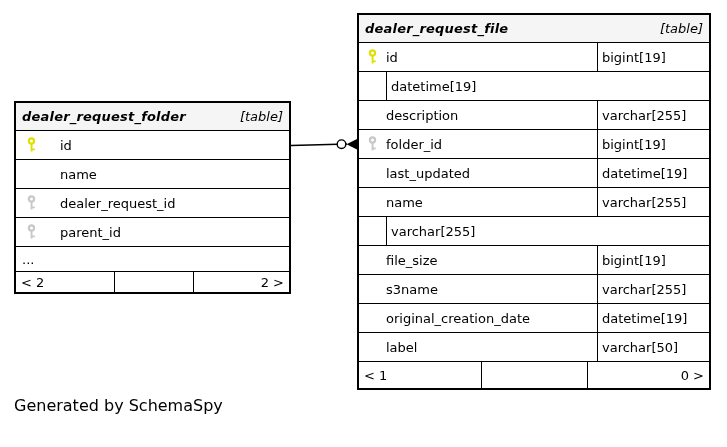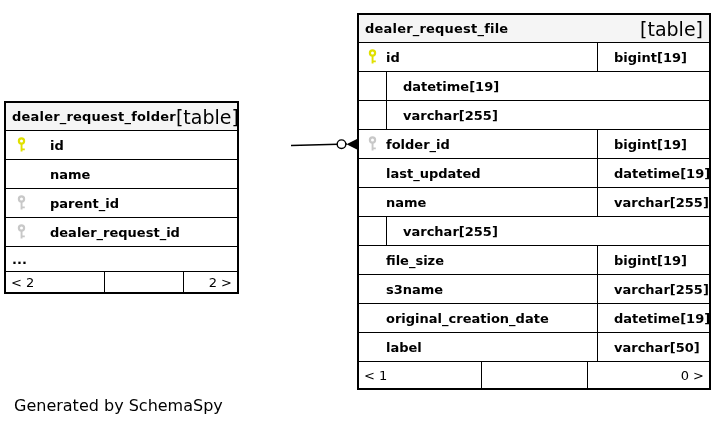--- a/index.html
+++ b/index.html
@@ -1,44 +1,44 @@
 <!DOCTYPE html>
 <html><head>
 <meta charset="utf-8">
 <style>
   * { box-sizing: border-box; margin: 0; padding: 0; }
   html, body { background: #ffffff; }
   body { font-family: "DejaVu Sans", sans-serif; color: #000; }
   .canvas { position: relative; width: 727px; height: 447px; background: #fff; overflow: hidden; }
 
   .tbl { position: absolute; border: 2px solid #000; background: #fff; }
-  .tbl-folder { left: 4px; top: 101px; width: 235px; }
+  .tbl-folder { left: 14px; top: 101px; width: 277px; }
   .tbl-file   { left: 357px; top: 13px;  width: 354px; }
 
   .thead {
     display: flex; justify-content: space-between; align-items: center;
-    background: #f5f5f5; padding: 0 6px; height: 27px;
+    background: #f5f5f5; padding: 0 6px; height: 27px; font-style: italic;
   }
   .tname { font-weight: bold; font-size: 13px; letter-spacing: 0.2px; }
-  .ttag  { font-size: 19px; }
+  .ttag  { font-size: 13px; }
 
   .row {
     display: flex; align-items: stretch;
-    border-top: 1px solid #000; height: 29px; font-size: 13px; font-weight: bold;
+    border-top: 1px solid #000; height: 29px; font-size: 13px;
   }
   .keycell { display: flex; align-items: center; }
   .tbl-folder .row { padding-left: 10px; }
   .tbl-folder .keycell { width: 34px; }
   .tbl-file .row { padding-left: 8px; }
   .tbl-file .keycell { width: 19px; }
 
   .namecell { flex: 1; display: flex; align-items: center; }
   .typecell {
     width: 112px; border-left: 1px solid #000;
-    display: flex; align-items: center; padding-left: 16px;
+    display: flex; align-items: center; padding-left: 4px;
     flex: none;
   }
 
   .key { display: block; }
   .pk { color: #e0e000; }
   .fk { color: #c8c8c8; }
 
   .row-ellipsis { height: 25px; padding-left: 6px !important; align-items: center; }
 
   .tfoot { display: flex; border-top: 1px solid #000; font-size: 13px; }
@@ -82,30 +82,30 @@
       <span class="keycell"></span>
       <span class="namecell">name</span>
     </div>
     <div class="row">
       <span class="keycell">
         <svg class="key fk" width="11" height="16" viewBox="0 0 11 16">
           <circle cx="5.5" cy="4" r="2.6" fill="none" stroke="currentColor" stroke-width="2.2"></circle>
           <path fill="currentColor" d="M4.6 6h1.9v8.6H4.6z M6.5 11.6h2.3v1.6H6.5z"></path>
         </svg>
       </span>
+      <span class="namecell">dealer_request_id</span>
+    </div>
+    <div class="row">
+      <span class="keycell">
+        <svg class="key fk" width="11" height="16" viewBox="0 0 11 16">
+          <circle cx="5.5" cy="4" r="2.6" fill="none" stroke="currentColor" stroke-width="2.2"></circle>
+          <path fill="currentColor" d="M4.6 6h1.9v8.6H4.6z M6.5 11.6h2.3v1.6H6.5z"></path>
+        </svg>
+      </span>
       <span class="namecell">parent_id</span>
-    </div>
-    <div class="row">
-      <span class="keycell">
-        <svg class="key fk" width="11" height="16" viewBox="0 0 11 16">
-          <circle cx="5.5" cy="4" r="2.6" fill="none" stroke="currentColor" stroke-width="2.2"></circle>
-          <path fill="currentColor" d="M4.6 6h1.9v8.6H4.6z M6.5 11.6h2.3v1.6H6.5z"></path>
-        </svg>
-      </span>
-      <span class="namecell">dealer_request_id</span>
     </div>
 
     <div class="row row-ellipsis">...</div>
 
     <div class="tfoot">
       <span class="fcell fcell-left">&lt; 2</span>
       <span class="fcell fcell-mid"></span>
       <span class="fcell fcell-right">2 &gt;</span>
     </div>
   </div>
@@ -131,20 +131,21 @@
       </span>
       <span class="namecell">id</span>
       <span class="typecell">bigint[19]</span>
     </div>
     <div class="row">
       <span class="keycell"></span>
       <span class="typecell">datetime[19]</span>
     </div>
     <div class="row">
       <span class="keycell"></span>
+      <span class="namecell">description</span>
       <span class="typecell">varchar[255]</span>
     </div>
     <div class="row">
       <span class="keycell">
         <svg class="key fk" width="11" height="16" viewBox="0 0 11 16">
           <circle cx="5.5" cy="4" r="2.6" fill="none" stroke="currentColor" stroke-width="2.2"></circle>
           <path fill="currentColor" d="M4.6 6h1.9v8.6H4.6z M6.5 11.6h2.3v1.6H6.5z"></path>
         </svg>
       </span>
       <span class="namecell">folder_id</span>

